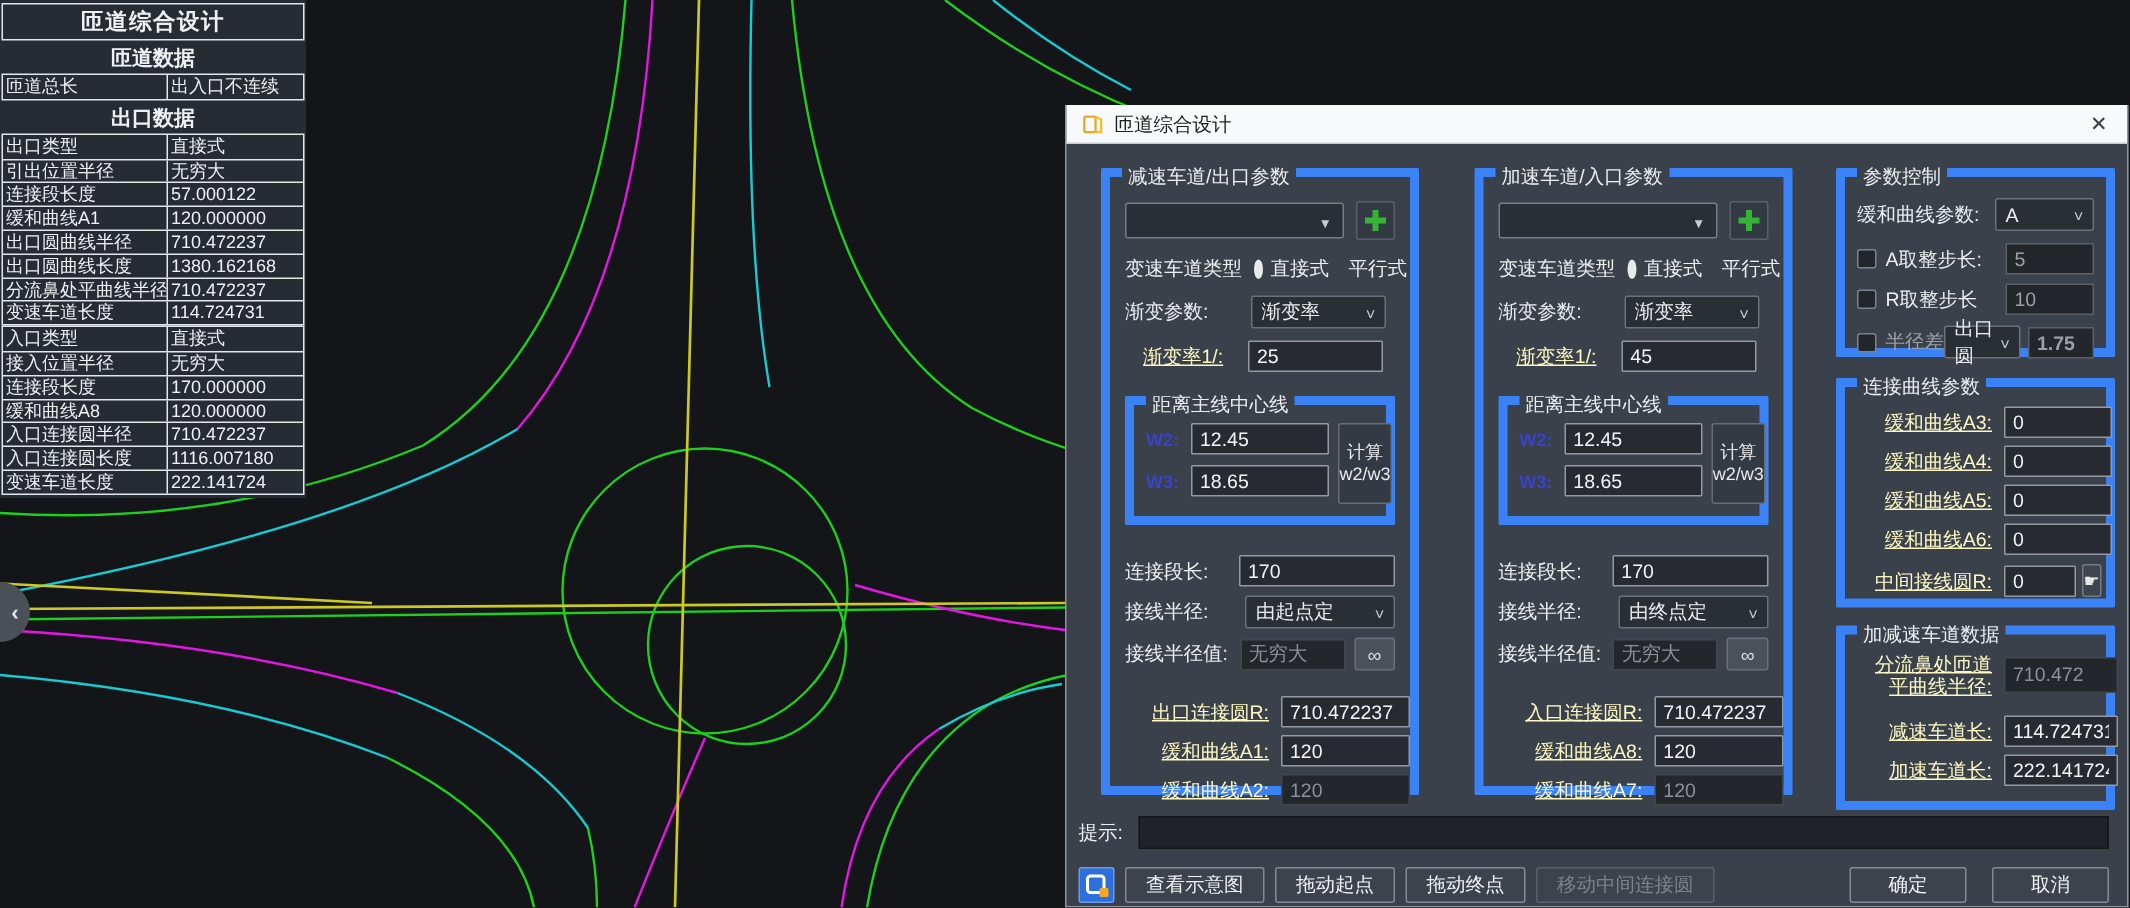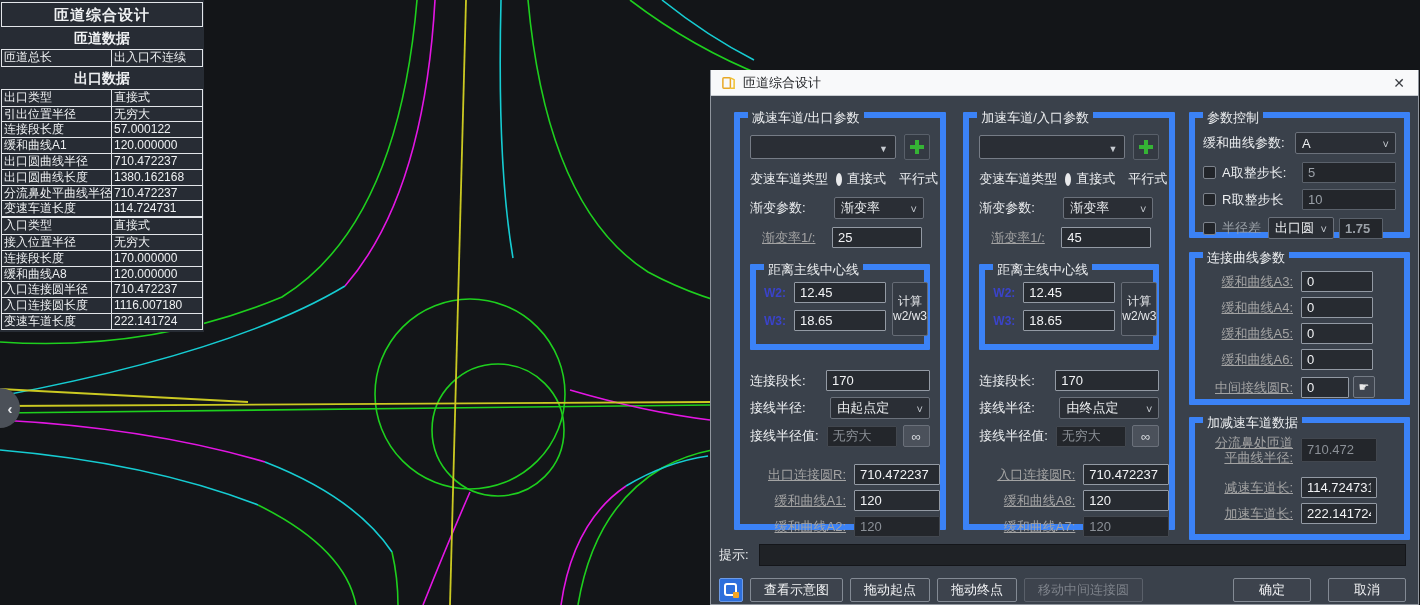--- a/index.html
+++ b/index.html
@@ -40,25 +40,25 @@
   .titlebar .ttl { font-size:13px; margin-left:7px; }
   .titlebar .close { margin-left:auto; font-size:14px; color:#3a3d42; cursor:pointer; padding:0 3px; }
   .dlg-icon { width:15px; height:15px; }
 
   .cols { position:absolute; left:0; right:0; top:26px; bottom:64px; display:flex; padding:16px 8px 0 23px; }
   .gap1 { width:38px; } .gap2 { width:30px; }
 
   .grp { position:relative; border:6px solid #3b82f6; border-radius:1px; }
   .grp-label { position:absolute; top:-9px; left:8px; background:#3a414b; padding:0 4px; font-size:13px; color:#eceef0; }
   .col { width:212px; height:418px; padding:0 10px; }
-  .rcol { width:221px; display:flex; flex-direction:column; }
+  .rcol { width:186px; display:flex; flex-direction:column; }
 
   .row { display:flex; align-items:center; }
   .lab { color:#eceef0; font-size:13px; white-space:nowrap; }
-  .link { color:#a3a3a3; text-decoration:underline; font-size:13px; white-space:nowrap; cursor:pointer; }
+  .link { color:#fef9c3; text-decoration:underline; font-size:13px; white-space:nowrap; cursor:pointer; }
   .wlab { color:#3a43c9; font-size:12px; font-weight:bold; width:30px; }
 
   .inp { height:21px; background:#272b31; border:1px solid #939aa4; color:#f2f3f5; font-size:13px;
     padding:0 5px; font-family:"Liberation Sans","DejaVu Sans",sans-serif; border-radius:1px; }
   .inp.dis { background:#23262b; border-color:#42474f; color:#8b9097; }
   .inp.dim { background:#23262b; border-color:#5a616b; color:#9aa0a7; }
 
   .sel { display:flex; align-items:center; justify-content:space-between; height:22px; background:#2a2e35;
     border:1px solid #6b717b; border-radius:2px; padding:0 6px; cursor:pointer; }
   .sel .chev::after { content:"˅"; color:#c7cbd1; font-size:11px; }

